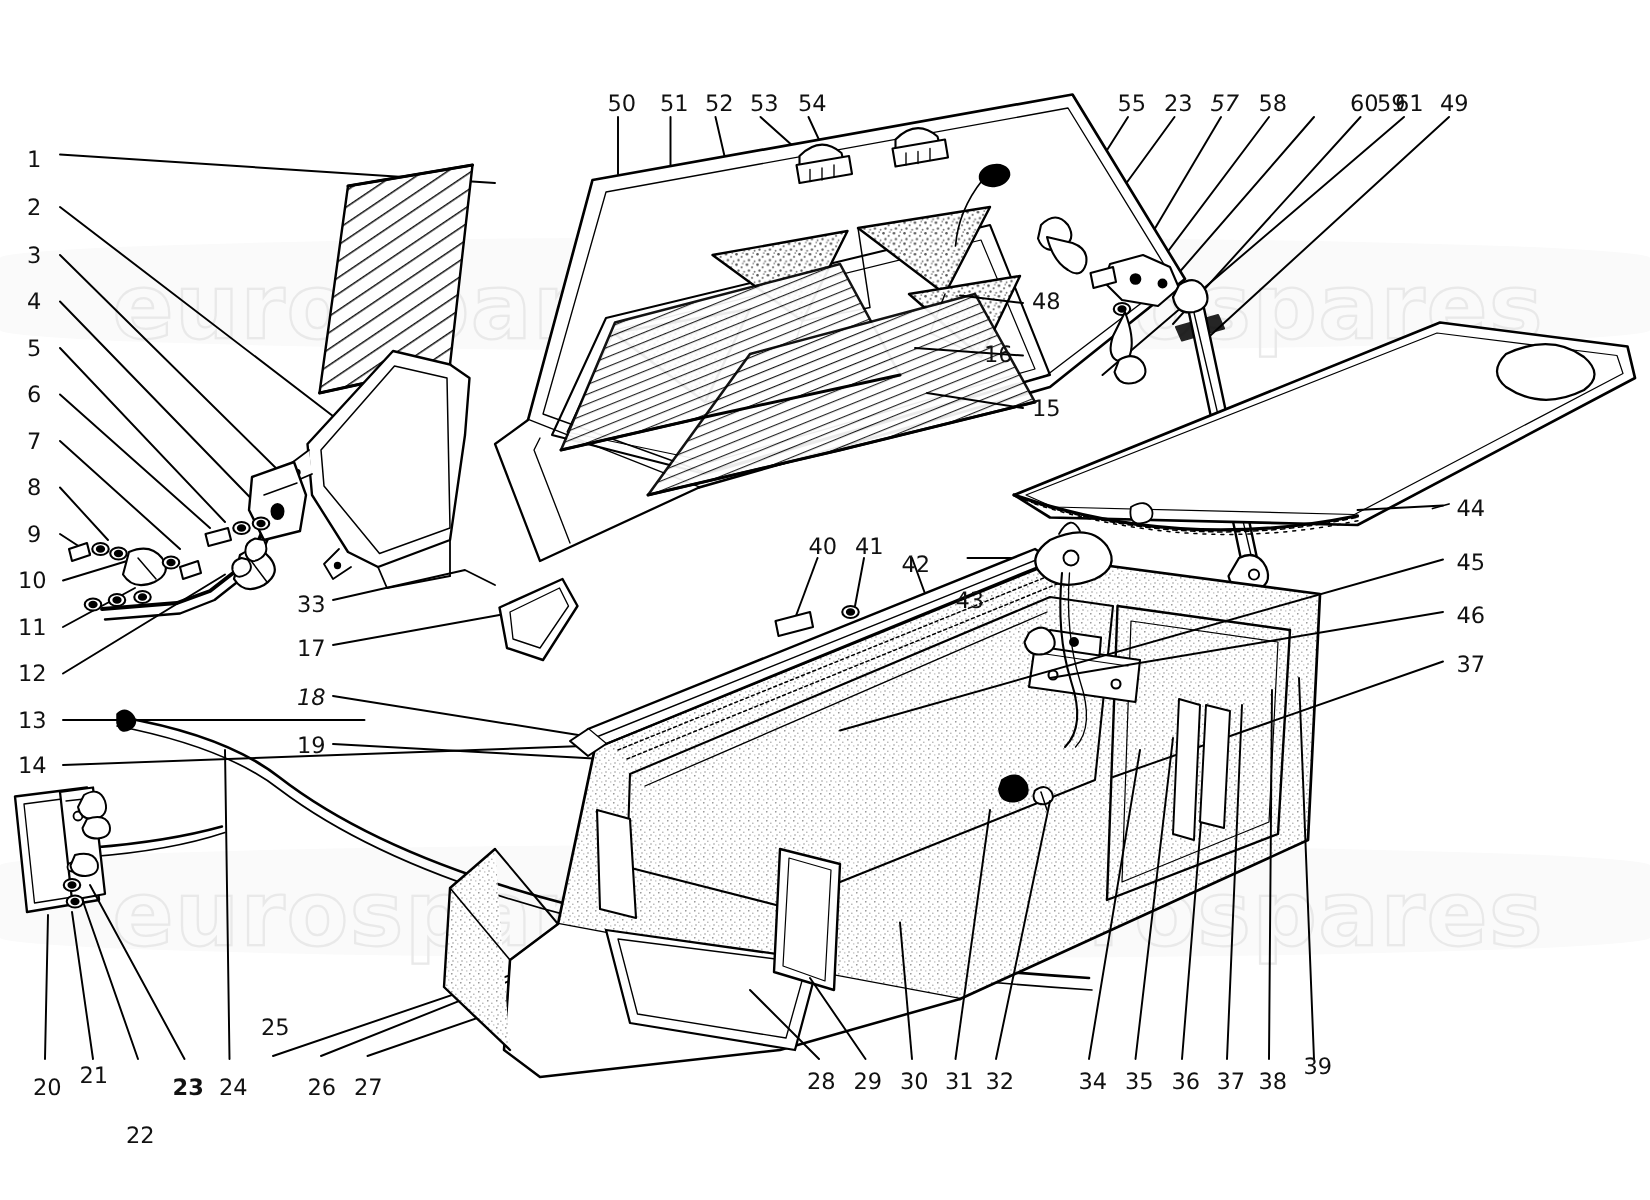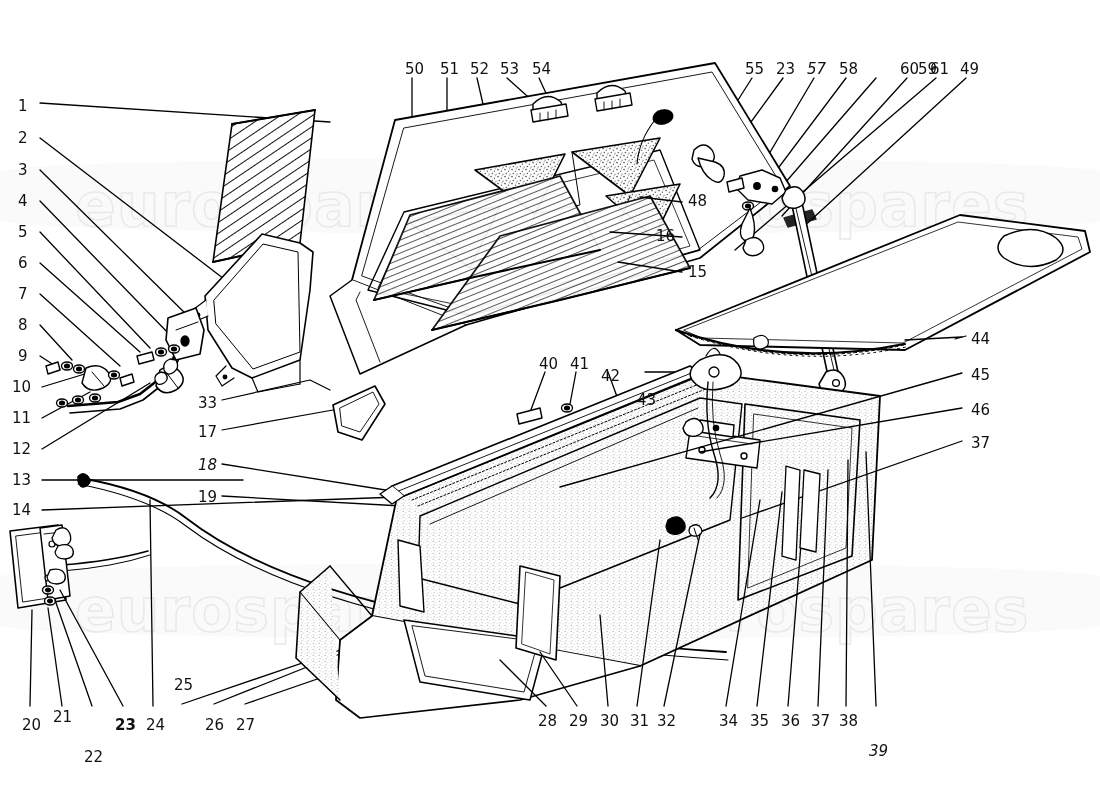--- a/index.html
+++ b/index.html
@@ -374,21 +374,21 @@
   <div class="lbl" style="left:569px;top:714px;">29</div>
   <div class="lbl" style="left:600px;top:714px;">30</div>
   <div class="lbl" style="left:630px;top:714px;">31</div>
   <div class="lbl" style="left:657px;top:714px;">32</div>
 
   <div class="lbl" style="left:719px;top:714px;">34</div>
   <div class="lbl" style="left:750px;top:714px;">35</div>
   <div class="lbl" style="left:781px;top:714px;">36</div>
   <div class="lbl" style="left:811px;top:714px;">37</div>
   <div class="lbl" style="left:839px;top:714px;">38</div>
-  <div class="lbl" style="left:869px;top:744px;font-style:italic;">39</div>
+  <div class="lbl" style="left:869px;top:704px;">39</div>
 
   <div class="lbl" style="left:405px;top:62px;">50</div>
   <div class="lbl" style="left:440px;top:62px;">51</div>
   <div class="lbl" style="left:470px;top:62px;">52</div>
   <div class="lbl" style="left:500px;top:62px;">53</div>
   <div class="lbl" style="left:532px;top:62px;">54</div>
 
   <div class="lbl" style="left:745px;top:62px;">55</div>
   <div class="lbl" style="left:776px;top:62px;">23</div>
   <div class="lbl" style="left:807px;top:62px;font-style:italic;">57</div>

